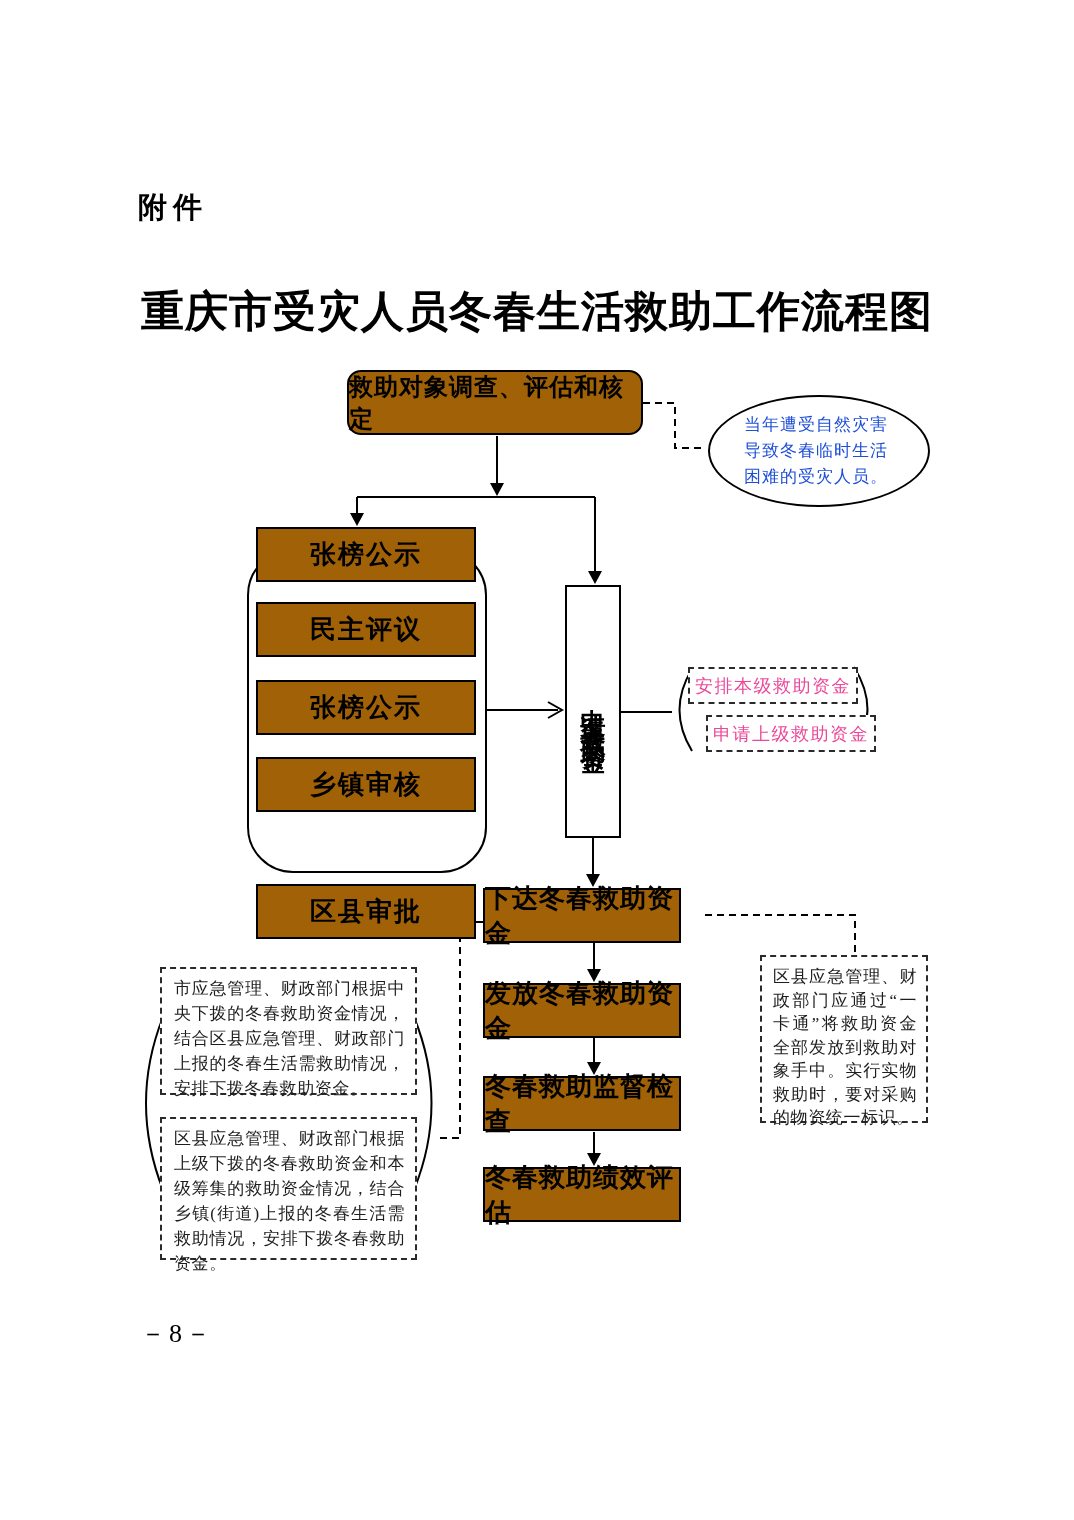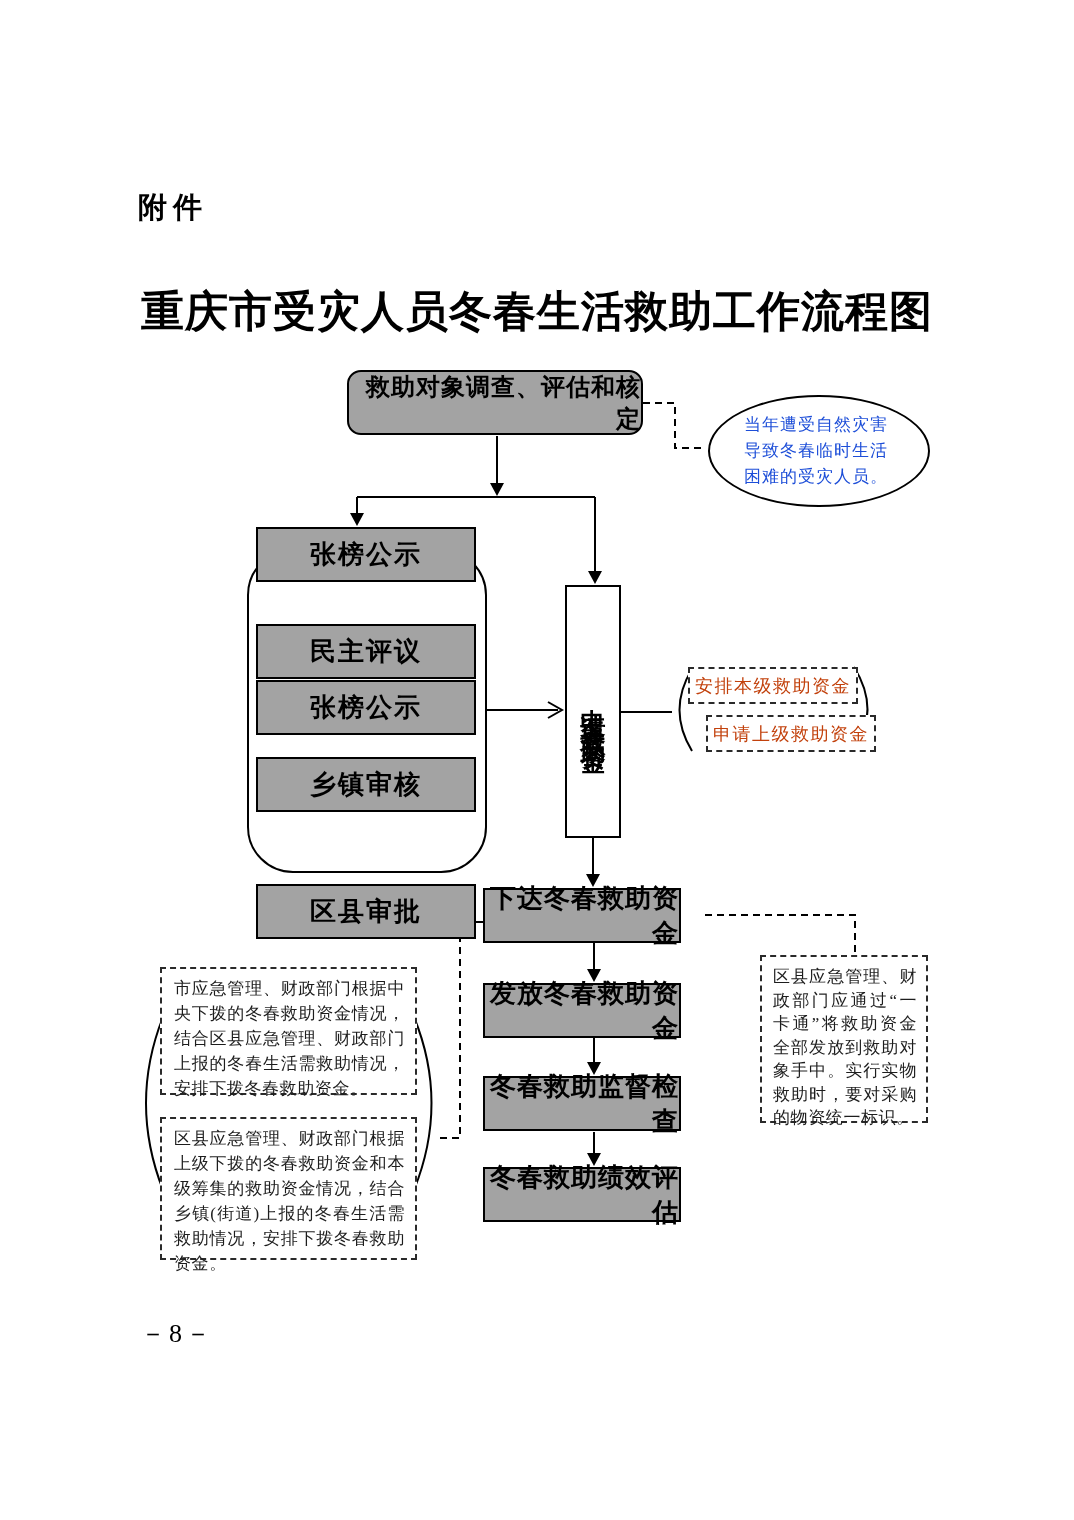--- a/index.html
+++ b/index.html
@@ -18,57 +18,57 @@
     letter-spacing:6px;z-index:2;
   }
   .title{
     position:absolute;left:0;top:283px;width:100%;
     text-align:center;margin:0;
     font:bold 43px "Liberation Serif", serif;
     letter-spacing:1px;z-index:2;
   }
   .box{
     position:absolute;z-index:2;
-    border:2px solid #000;background:#a3a3a3;
+    border:2px solid #000;background:#a16207;
     display:flex;align-items:center;justify-content:center;
     font:bold 24px "Liberation Sans", sans-serif;
-    letter-spacing:1px;text-align:right;
+    letter-spacing:1px;text-align:left;
     box-sizing:border-box;
   }
   .rounded{border-radius:14px;}
   .group-container{
     position:absolute;z-index:0;
     left:247px;top:549px;width:240px;height:324px;
     border:2px solid #000;border-radius:46px;
     box-sizing:border-box;background:transparent;
   }
   .step{left:256px;width:220px;height:55px;font-size:26px;letter-spacing:2px;}
   .pos-top-box{left:347px;top:370px;width:296px;height:65px;}
   .pos-step1{top:527px;}
-  .pos-step2{top:624px;}
+  .pos-step2{top:602px;}
   .pos-step3{top:680px;}
   .pos-step4{top:757px;}
   .pos-step5{top:884px;}
   .vbox{
     position:absolute;z-index:2;
     left:565px;top:585px;width:56px;height:253px;
     border:2px solid #000;background:#fff;box-sizing:border-box;
     display:flex;align-items:center;justify-content:center;
   }
   .vbox-label{
     writing-mode:vertical-lr;
     font:bold 25px "Liberation Sans", sans-serif;
     letter-spacing:6px;line-height:1;
   }
   .dashed-box{
     position:absolute;z-index:2;
     border:2px dashed #2a2a2a;background:#fff;box-sizing:border-box;
     display:flex;align-items:center;justify-content:center;
     font:18px "Liberation Serif", serif;
-    letter-spacing:1.5px;color:#c2410c;
+    letter-spacing:1.5px;color:#ec4899;
   }
   .pos-fund1{left:688px;top:667px;width:170px;height:37px;}
   .pos-fund2{left:688px;top:715px;width:170px;height:37px;margin-left:18px;}
   .flow-main{left:483px;width:198px;height:55px;font-size:26px;}
   .pos-allocate{top:888px;}
   .pos-distribute{top:983px;}
   .pos-supervise{top:1076px;}
   .pos-evaluate{top:1167px;}
   .ellipse{
     position:absolute;z-index:2;

